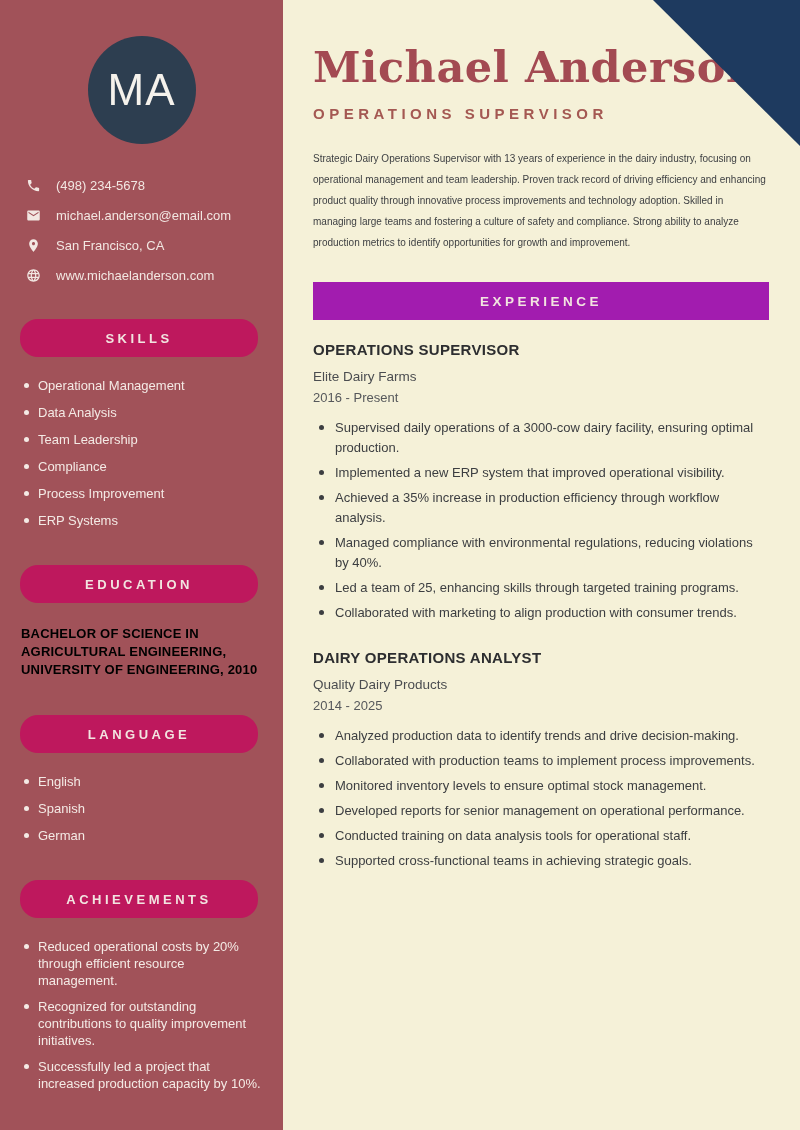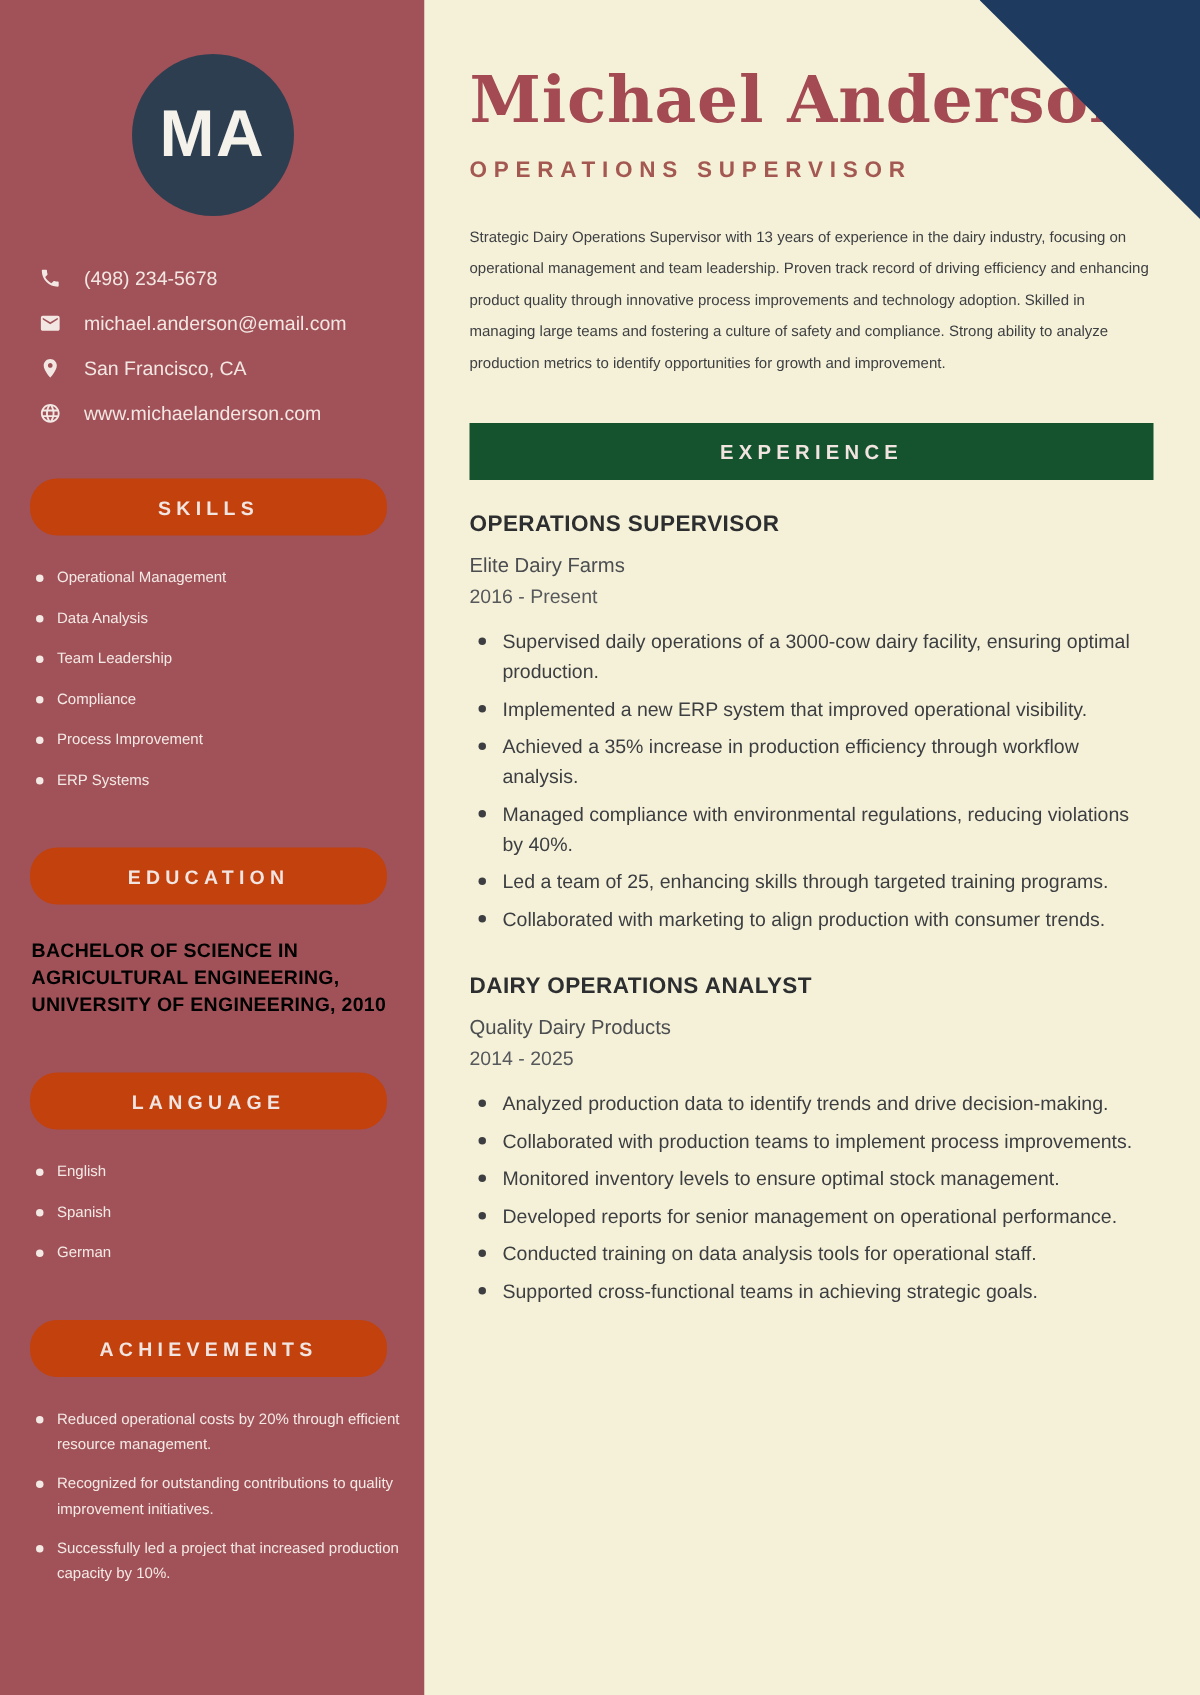--- a/index.html
+++ b/index.html
@@ -20,45 +20,45 @@
     color: #f2e7e2;
   }
   .avatar {
     width: 108px; height: 108px;
     border-radius: 50%;
     background: #2d3e50;
     margin: 36px auto 0 auto;
     display: flex; align-items: center; justify-content: center;
   }
   .avatar span {
-    font-size: 44px; font-weight: 700; color: #f5f2ec; letter-spacing: 1px; text-align: center;
+    font-size: 44px; font-weight: 400; color: #f5f2ec; letter-spacing: 1px; text-align: center;
   }
   .contact { list-style: none; margin: 34px 0 0 0; padding: 0 16px 0 26px; }
   .contact li {
     display: flex; align-items: center;
     margin-bottom: 15px;
     font-size: 13px; color: #f2e7e2;
   }
   .cicon { width: 15px; height: 15px; margin-right: 15px; flex: 0 0 15px; display: inline-flex; }
   .cicon svg { width: 15px; height: 15px; fill: #f2e7e2; }
 
   .side-header {
     margin: 36px 25px 0 20px;
     height: 38px;
-    background: #c2410c;
+    background: #be185d;
     display: flex; align-items: center; justify-content: center;
     font-size: 13px; font-weight: 700; letter-spacing: 3.5px;
     color: #f2e4e0;
     border-radius: 18px;
   }
   .side-list { list-style: none; margin: 20px 0 0 0; padding: 0 16px 0 24px; }
   .side-list li {
     position: relative;
     padding-left: 14px;
-    font-size: 10px; color: #f4eae5;
+    font-size: 13px; color: #f4eae5;
     margin-bottom: 10px;
     line-height: 17px;
   }
   .side-list li::before {
     content: "";
     position: absolute; left: 0; top: 6px;
     width: 5px; height: 5px; border-radius: 50%;
     background: #f4eae5;
   }
   .edu-text {
@@ -98,21 +98,21 @@
     color: #a45852;
   }
   .summary {
     margin: 26px 0 0 0;
     font-size: 10px; line-height: 21px;
     color: #3d3f42;
   }
   .banner {
     margin-top: 29px;
     height: 38px;
-    background: #14532d;
+    background: #a21caf;
     display: flex; align-items: center; justify-content: center;
     font-size: 13.5px; font-weight: 700; letter-spacing: 3.5px;
     color: #f2e4e0;
   }
   .job { margin-top: 21px; }
   .job + .job { margin-top: 26px; }
   .job-title {
     margin: 0;
     font-size: 15px; font-weight: 700;
     color: #2d2e30;

